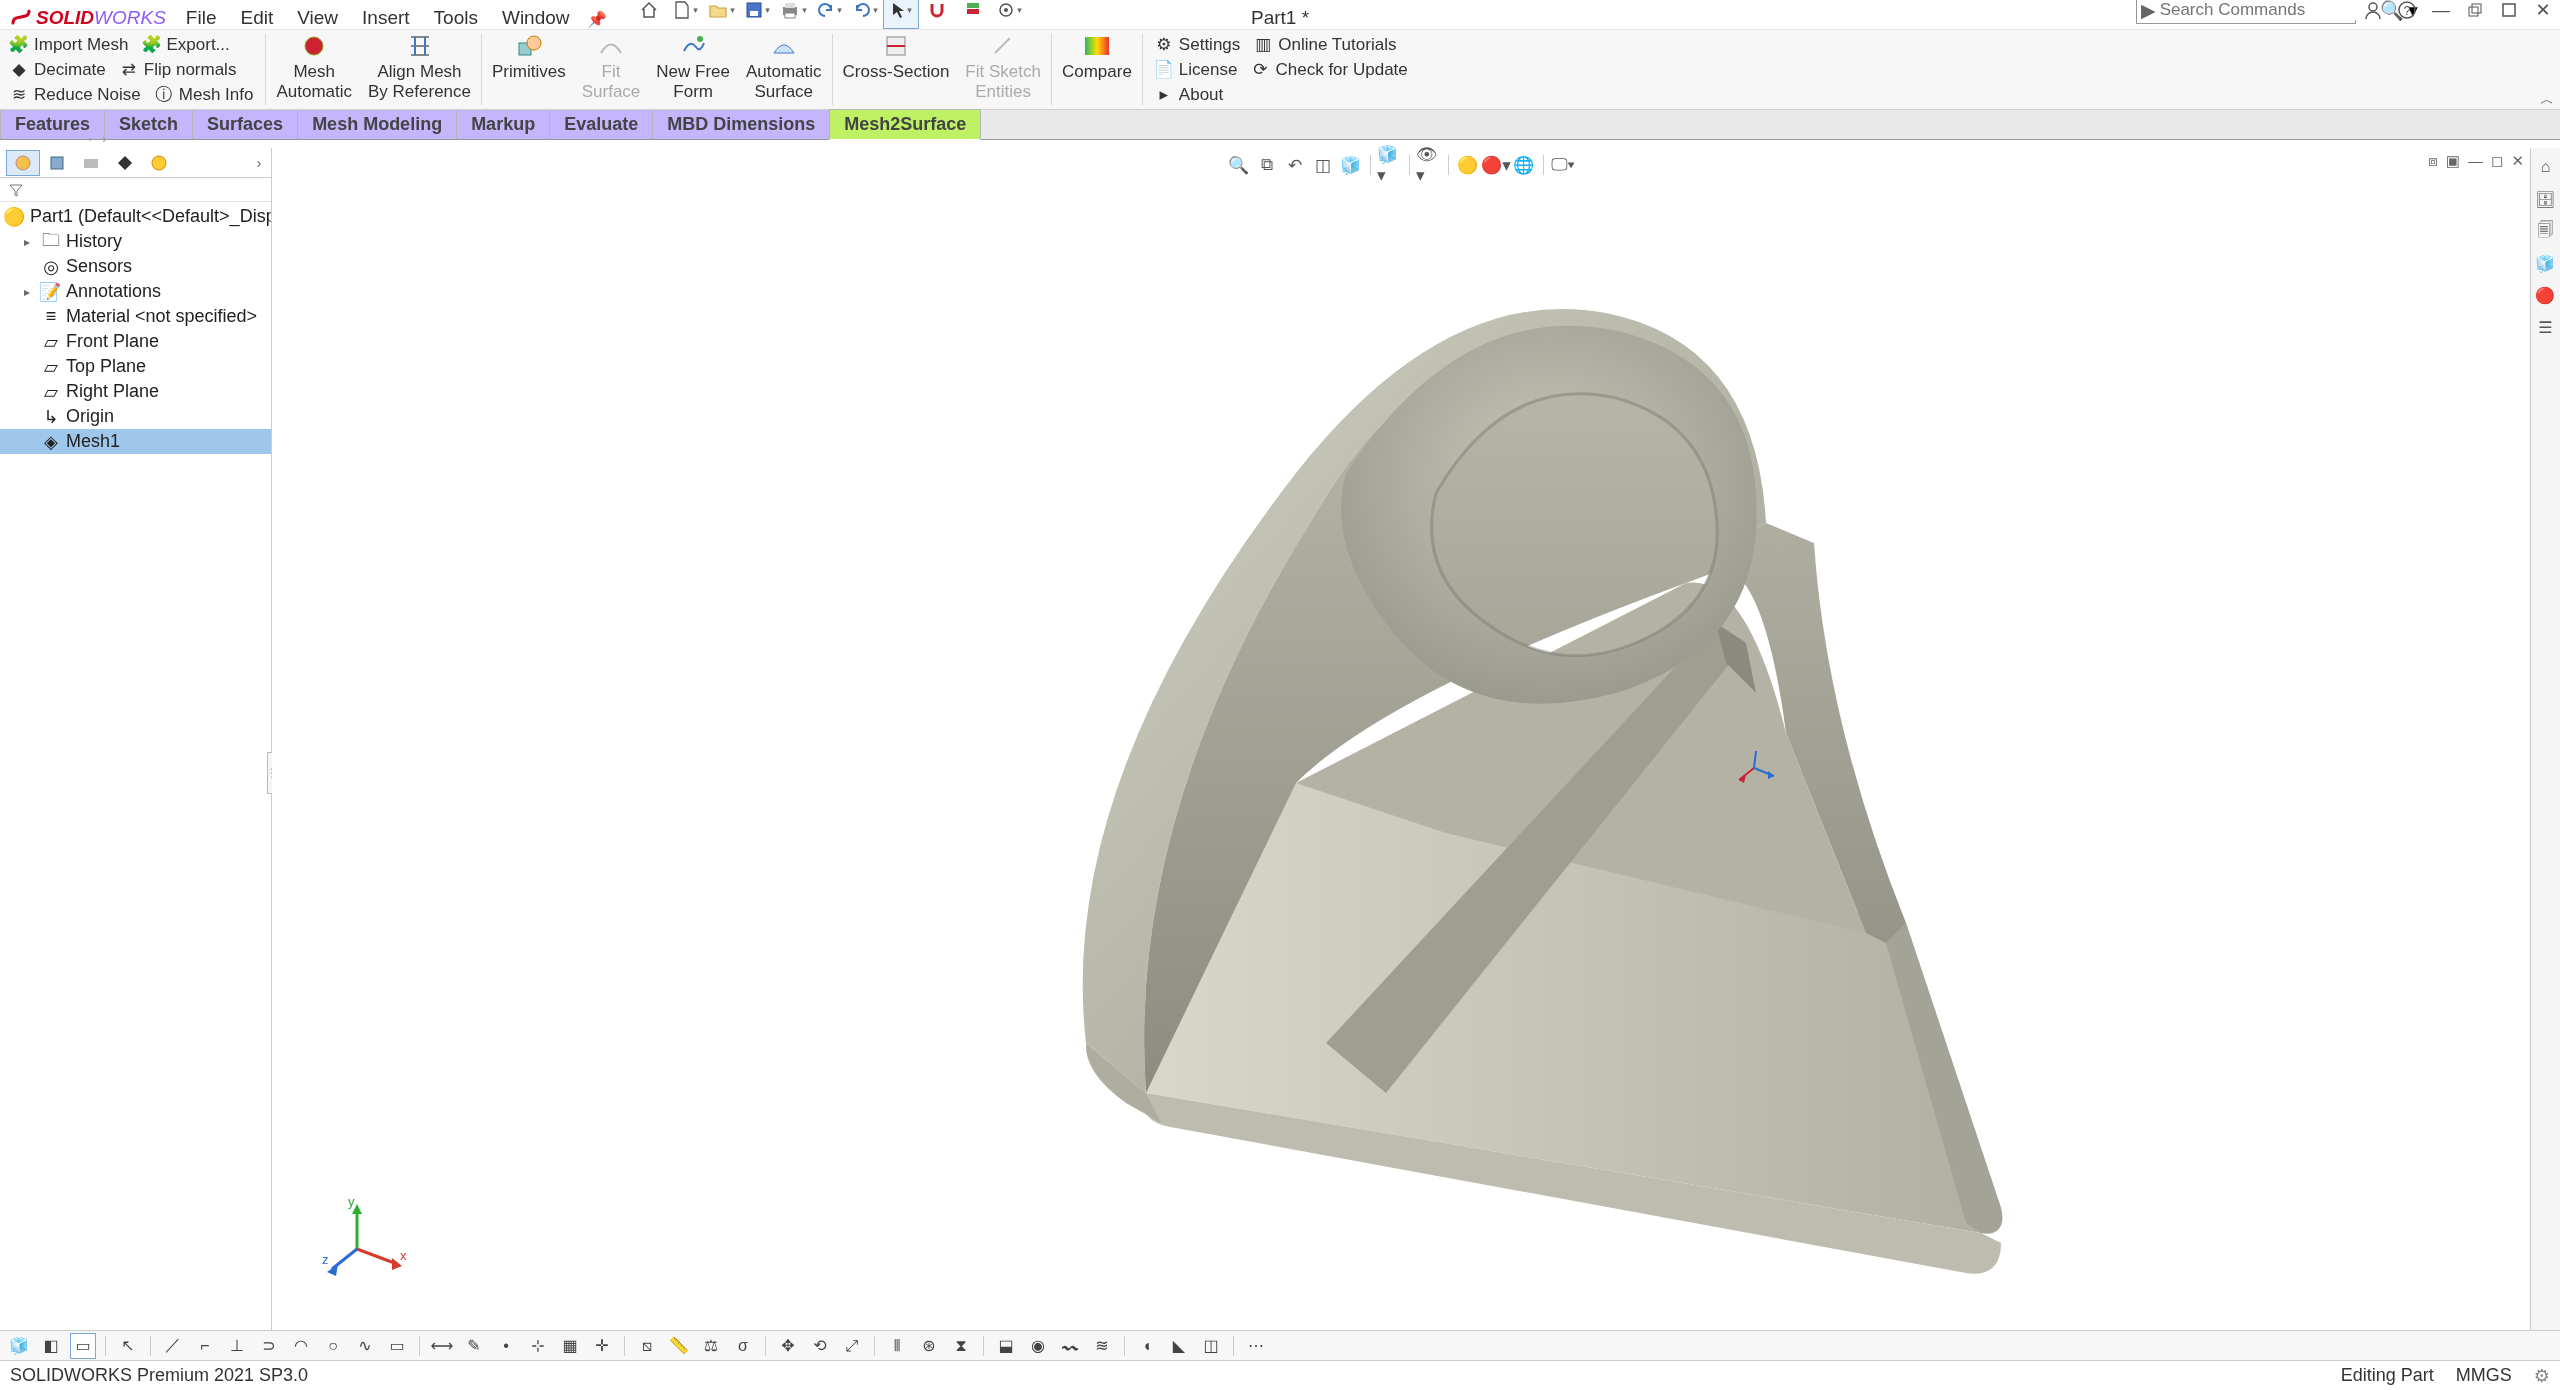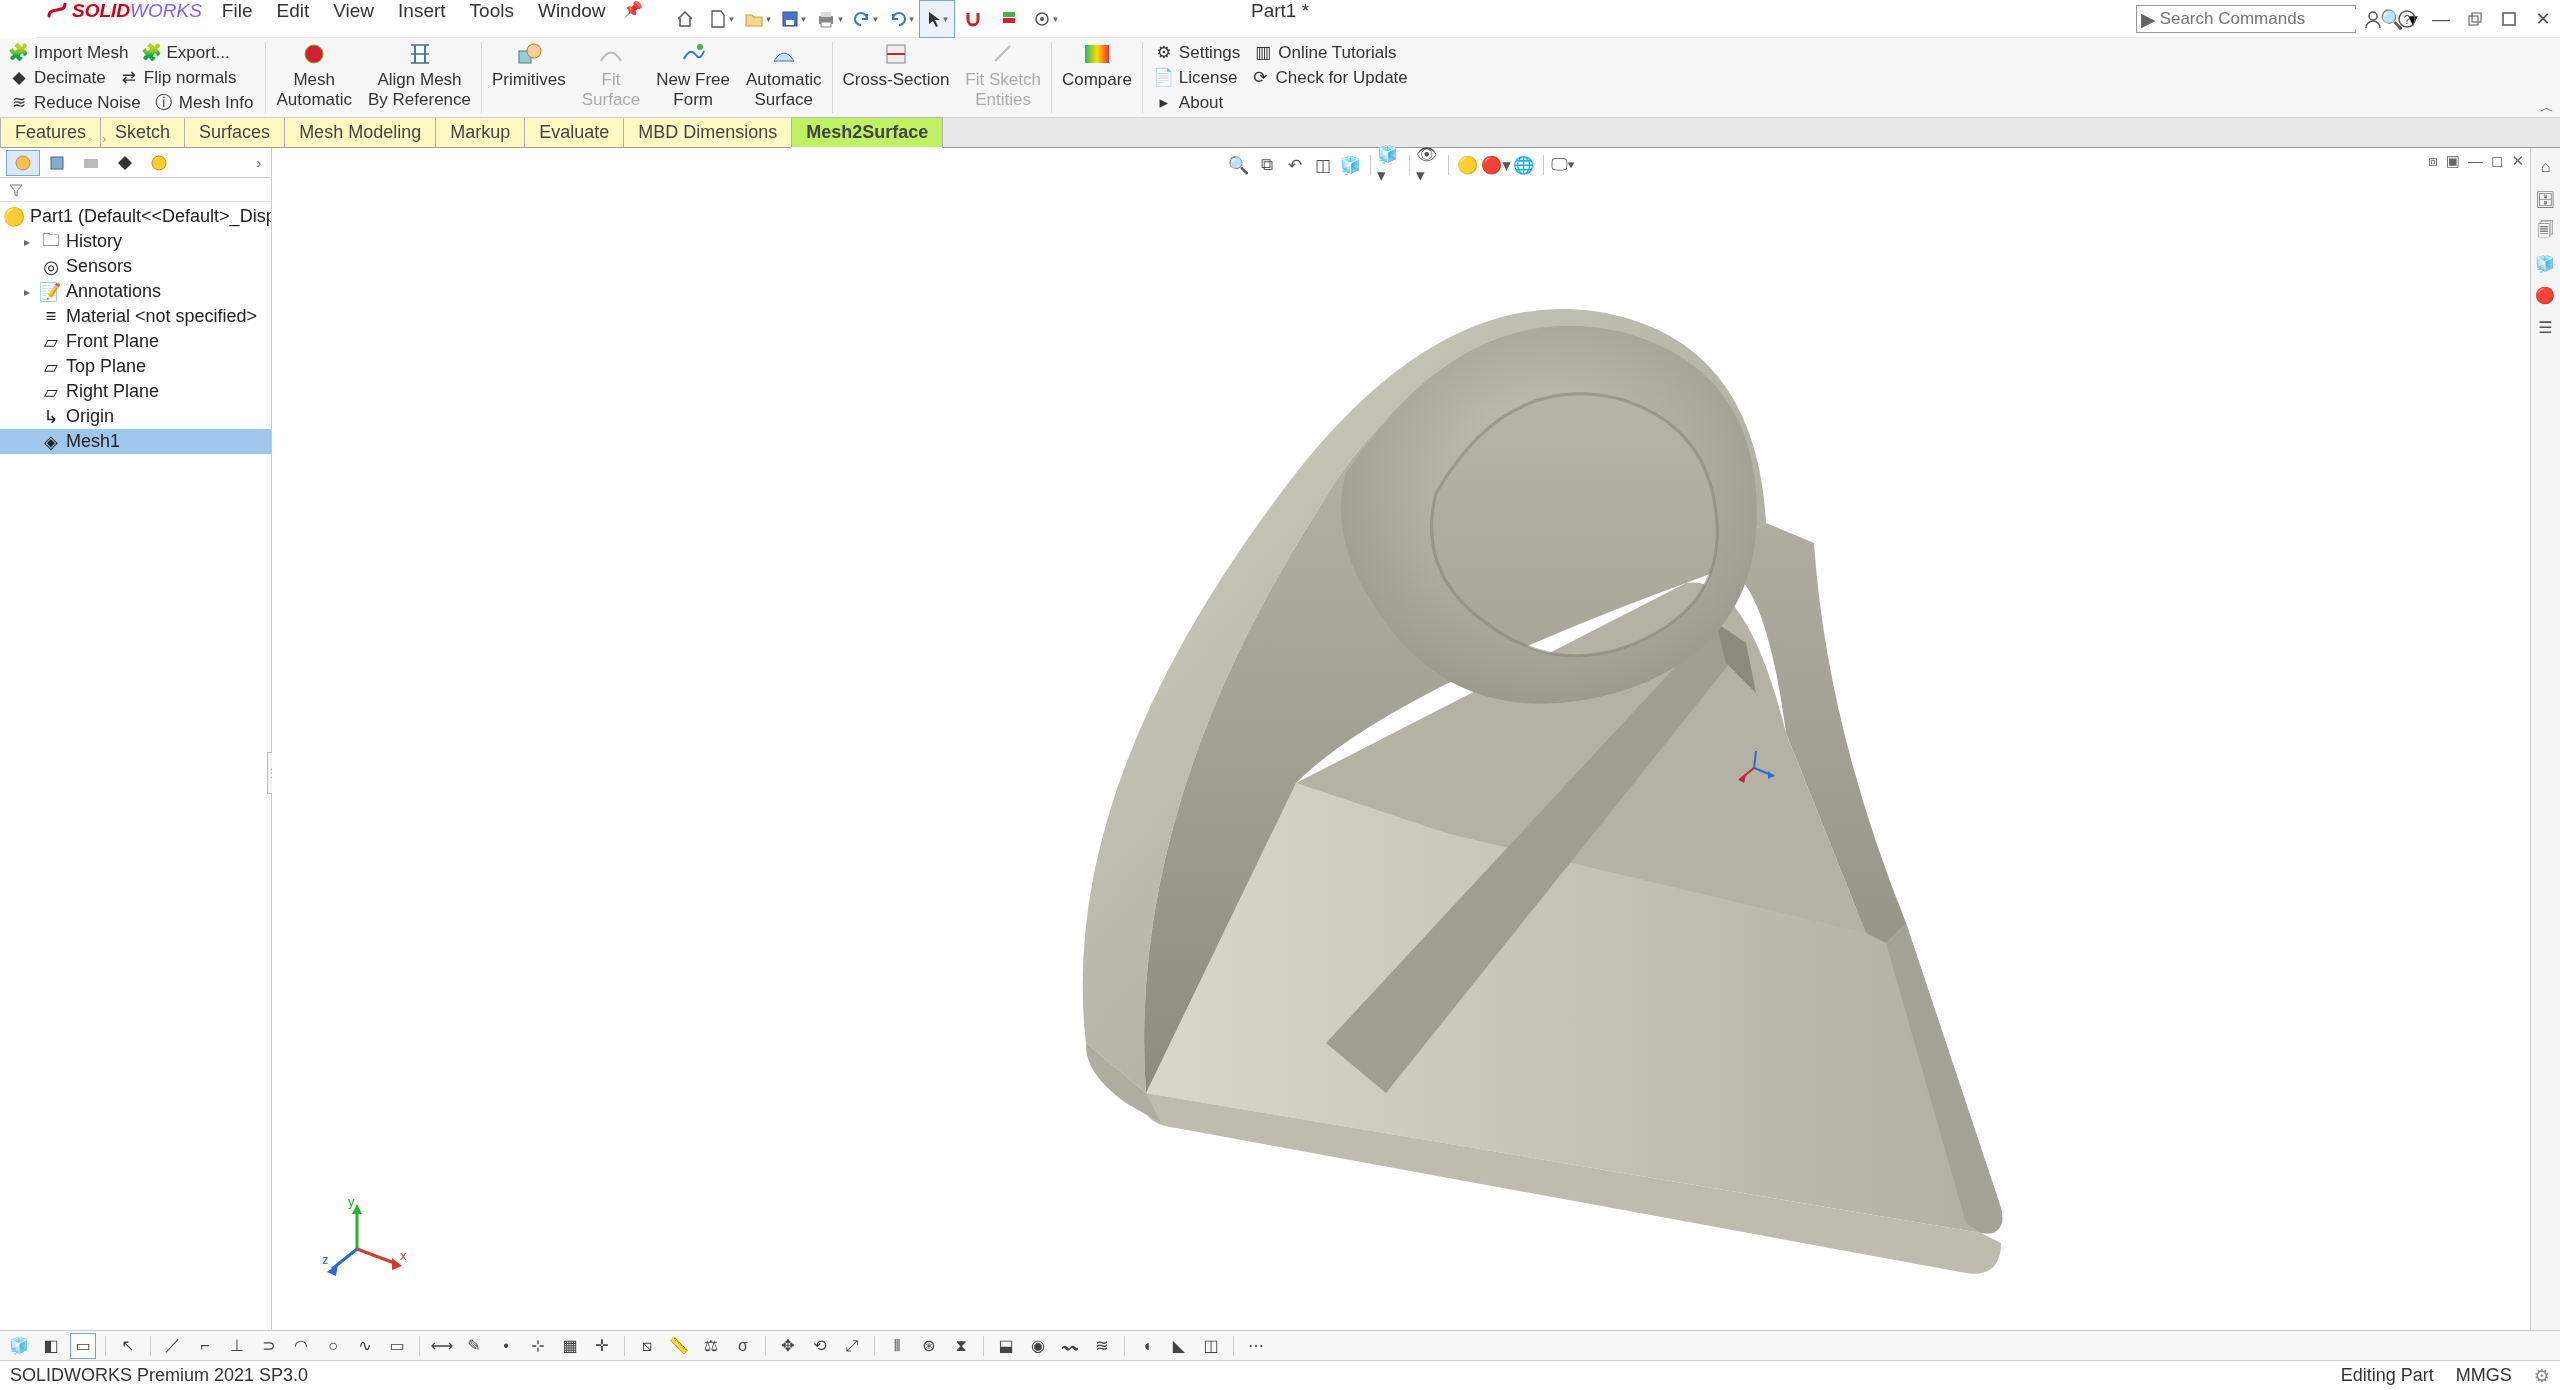--- a/index.html
+++ b/index.html
@@ -1,19 +1,19 @@
 <!DOCTYPE html>
 <html><head>
 <meta charset="utf-8">
 <style>
 * { box-sizing: border-box; margin: 0; padding: 0; font-family: "Segoe UI", Tahoma, sans-serif; }
 html, body { width: 2560px; height: 1390px; overflow: hidden; background: #fff; }
 
 
-.titlebar { height: 38px; display: flex; align-items: flex-start; background: #fff; border-bottom: 1px solid #e5e5e5; font-size: 19px; margin-left: 36px; }
+.titlebar { height: 30px; display: flex; align-items: flex-end; background: #fff; border-bottom: 1px solid #e5e5e5; font-size: 19px; }
 .logo { margin: 0 8px 0 10px; font-weight: bold; color: #d0021b; font-style: italic; font-size: 19px; display: flex; align-items: center; }
 .logo svg { margin-right: 4px; }
 .logo-text1 { color:#d0021b; font-weight:700; }
 .logo-text2 { color:#8b5cf6; font-weight:300; }
 .menu-item { padding: 0 12px; color: #333; cursor: pointer; }
 .pin-icon { margin-left: 6px; color:#888; font-size:16px; }
 .tb-spacer-sm { width: 24px; }
 .quick-btn { width: 36px; height:38px; display:flex; align-items:center; justify-content:center; cursor:pointer; color:#555; }
 .quick-btn .dd { font-size:9px; margin-left:2px; color:#666; }
 .doc-title { position:absolute; left:50%; transform:translateX(-50%); color:#333; font-size:19px; }
@@ -29,21 +29,21 @@
 .ribbon-row { display:flex; align-items:center; gap:6px; height:25px; white-space:nowrap; }
 .rbtn { display:flex; align-items:center; gap:6px; padding:0 4px; cursor:pointer; }
 .ricon { width:18px; height:18px; display:inline-flex; align-items:center; justify-content:center; }
 .big-btn { display:flex; flex-direction:column; align-items:center; justify-content:flex-start; padding:2px 8px; cursor:pointer; text-align:center; line-height:1.15; height:76px; }
 .big-btn .bicon { width:28px; height:28px; margin-bottom:2px; display:flex; align-items:center; justify-content:center; }
 .disabled { color:#aaa; }
 .ribbon-collapse { position:absolute; right:6px; bottom:0; font-size:14px; color:#666; cursor:pointer; }
 
 
 .cm-tabs { height:30px; display:flex; align-items:flex-end; background:#e9e9e9; border-bottom:1px solid #999; font-size:18px; }
-.cm-tab { padding:4px 14px; border:1px solid #b5b5b5; border-bottom:none; background:#fef9c3; margin-right:-1px; cursor:pointer; color:#444; }
+.cm-tab { padding:4px 14px; border:1px solid #b5b5b5; border-bottom:none; background:#c4b5fd; margin-right:-1px; cursor:pointer; color:#444;font-weight:bold; }
 .cm-tab.active { background:#bef264; font-weight:600; border-bottom:1px solid #fff; position:relative; top:1px; }
 
 
 .main { position:absolute; top:148px; left:0; right:0; bottom:34px; display:flex; }
 .left-pane { width:272px; border-right:1px solid #ccc; background:#fff; display:flex; flex-direction:column; position:relative; }
 .fm-tabs { height:30px; display:flex; align-items:center; gap:0; border-bottom:1px solid #ccc; padding-left:6px; }
 .fm-tab { width:34px; height:26px; display:flex; align-items:center; justify-content:center; border:1px solid transparent; cursor:pointer; }
 .fm-tab.active { border:1px solid #7aa7d8; background:#dce9f8; }
 .fm-expand { margin-left:auto; width:24px; color:#666; font-size:15px; cursor:pointer; text-align:center;}
 .filter-row { height:24px; border-bottom:1px solid #e3e3e3; display:flex; align-items:center; padding-left:8px;}

